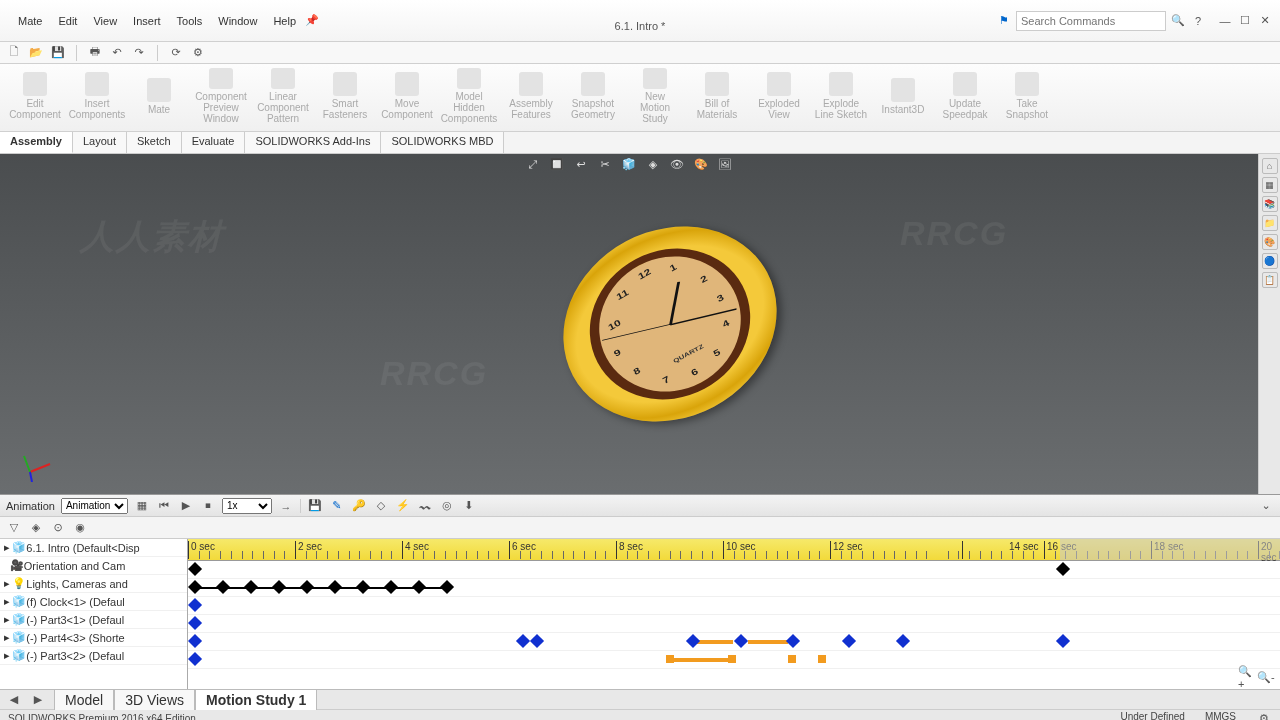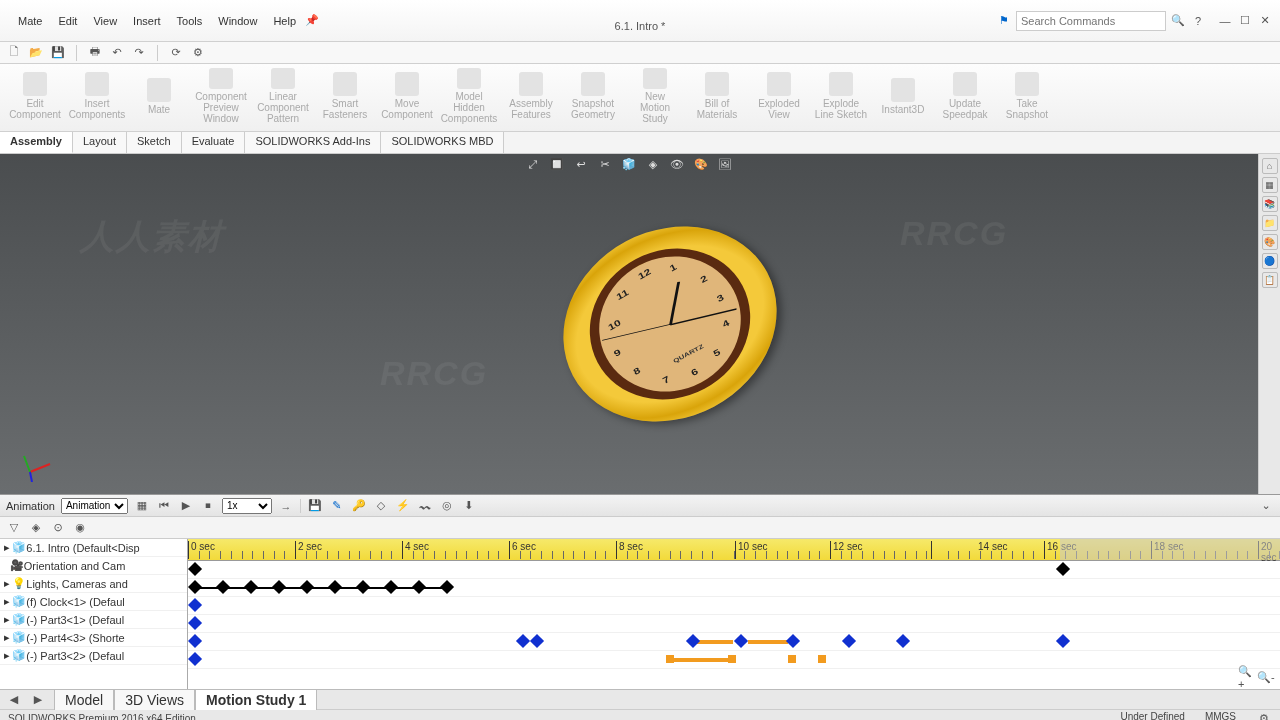--- a/index.html
+++ b/index.html
@@ -360,41 +360,41 @@
           <div class="tick" style="left: 428px;">8 sec</div>
           <div class="minor" style="left: 438.7px;"></div>
           <div class="minor" style="left: 449.4px;"></div>
           <div class="minor" style="left: 460.1px;"></div>
           <div class="minor" style="left: 470.8px;"></div>
           <div class="minor" style="left: 481.5px;"></div>
           <div class="minor" style="left: 492.2px;"></div>
           <div class="minor" style="left: 502.9px;"></div>
           <div class="minor" style="left: 513.6px;"></div>
           <div class="minor" style="left: 524.3px;"></div>
-          <div class="tick" style="left: 535px; margin-left: 12px;">10 sec</div>
+          <div class="tick" style="left: 535px;">10 sec</div>
           <div class="minor" style="left: 545.7px;"></div>
           <div class="minor" style="left: 556.4px;"></div>
           <div class="minor" style="left: 567.1px;"></div>
           <div class="minor" style="left: 577.8px;"></div>
           <div class="minor" style="left: 588.5px;"></div>
           <div class="minor" style="left: 599.2px;"></div>
           <div class="minor" style="left: 609.9px;"></div>
           <div class="minor" style="left: 620.6px;"></div>
           <div class="minor" style="left: 631.3px;"></div>
           <div class="tick" style="left: 642px;">12 sec</div>
           <div class="minor" style="left: 652.7px;"></div>
           <div class="minor" style="left: 663.4px;"></div>
           <div class="minor" style="left: 674.1px;"></div>
           <div class="minor" style="left: 684.8px;"></div>
           <div class="minor" style="left: 695.5px;"></div>
           <div class="minor" style="left: 706.2px;"></div>
           <div class="minor" style="left: 716.9px;"></div>
           <div class="minor" style="left: 727.6px;"></div>
           <div class="minor" style="left: 738.3px;"></div>
-          <div class="tick" style="left: 743px; padding-left: 46px;">14 sec</div>
+          <div class="tick" style="left: 774px; padding-left: 46px;">14 sec</div>
           <div class="minor" style="left: 759.7px;"></div>
           <div class="minor" style="left: 770.4px;"></div>
           <div class="minor" style="left: 781.1px;"></div>
           <div class="minor" style="left: 791.8px;"></div>
           <div class="minor" style="left: 802.5px;"></div>
           <div class="minor" style="left: 813.2px;"></div>
           <div class="minor" style="left: 823.9px;"></div>
           <div class="minor" style="left: 834.6px;"></div>
           <div class="minor" style="left: 845.3px;"></div>
           <div class="tick" style="left: 856px;">16 sec</div>

